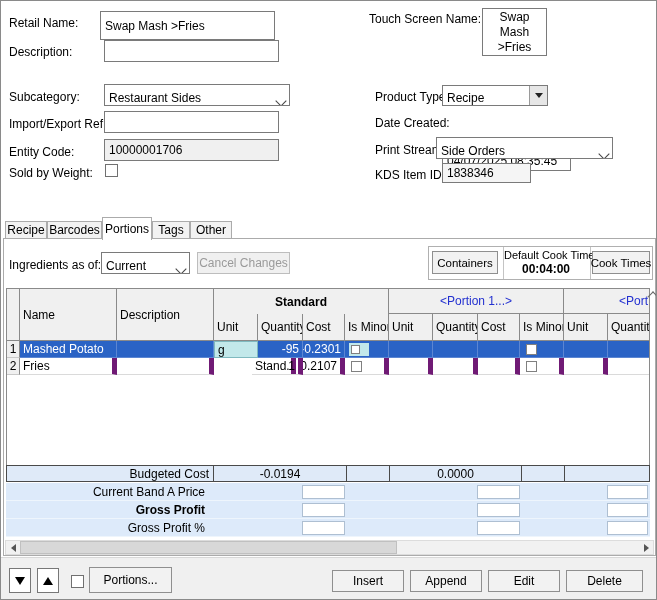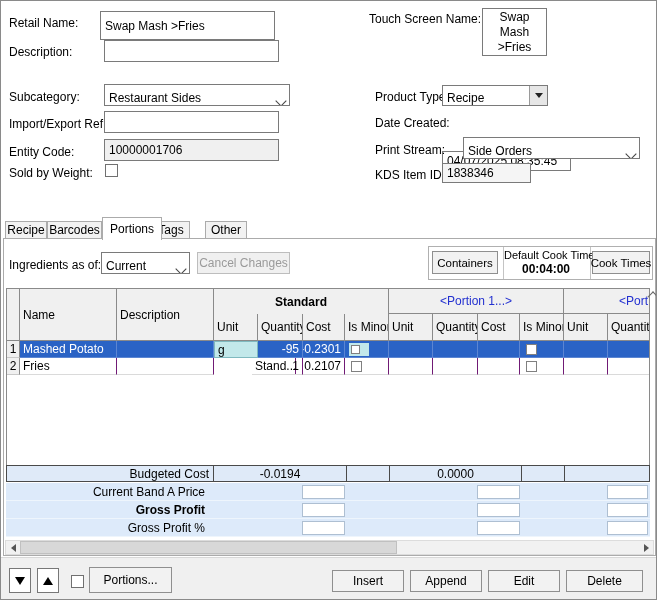--- a/index.html
+++ b/index.html
@@ -26,21 +26,21 @@
   #panel{position:absolute;left:2px;top:237px;width:653px;height:318px;background:#fff;border:1px solid #ababab;box-sizing:border-box;}
   .hwrap{position:absolute;left:5px;top:287px;width:644px;height:53px;border:1px solid #8a8a8a;box-sizing:border-box;background:#f0f0f0;overflow:hidden;}
   .hcell{position:absolute;background:#f0f0f0;border-right:1px solid #8a8a8a;box-sizing:border-box;display:flex;align-items:center;padding:0 3px;font-size:12px;overflow:hidden;white-space:nowrap;}
   .hgroup{border-bottom:1px solid #8a8a8a;justify-content:center;}
   .portion-hdr{color:#2230d0;}
   #gridbody{position:absolute;left:5px;top:340px;width:644px;height:124px;background:#fff;border-left:1px solid #8a8a8a;border-right:1px solid #8a8a8a;box-sizing:border-box;overflow:hidden;}
   .grow{position:absolute;left:0;width:644px;height:17px;}
   .gcell{position:absolute;top:0;height:17px;box-sizing:border-box;display:flex;align-items:center;padding:0 3px;font-size:12px;overflow:hidden;white-space:nowrap;}
   .rnum{background:#f0f0f0;border-right:1px solid #8a8a8a;border-bottom:1px solid #c9c9c9;justify-content:center;padding:0;}
   .sel{color:#fff;border-right:1px solid #5c86d2;border-bottom:1px solid #5c86d2;}
-  .plain{border-right:1px solid #701a75;border-bottom:1px solid #dadada;}
+  .plain{border-right:5px solid #701a75;border-bottom:1px solid #dadada;}
   .num{justify-content:flex-end;}
   #budgetrow{position:absolute;left:5px;top:464px;width:644px;height:17px;background:#dfeaf8;border:1px solid #4a4a4a;box-sizing:border-box;overflow:hidden;}
   .bcell{position:absolute;top:0;height:15px;box-sizing:border-box;display:flex;align-items:center;font-size:12px;border-right:1px solid #4a4a4a;}
   #bandarea{position:absolute;left:5px;top:482px;width:644px;height:54px;background:#ddeafa;overflow:hidden;}
   .bandrow{position:absolute;left:0;width:644px;height:18px;border-bottom:1px solid #eef5fc;box-sizing:border-box;}
   .bandlbl{position:absolute;left:0;top:0;width:203px;height:18px;display:flex;align-items:center;justify-content:flex-end;padding-right:4px;font-size:12px;box-sizing:border-box;}
   .whitecell{position:absolute;top:2px;height:14px;background:#fff;border:1px solid #aebfd2;box-sizing:border-box;}
   #hscroll{position:absolute;left:4px;top:539px;width:649px;height:15px;background:#f1f1f1;border:1px solid #dcdcdc;box-sizing:border-box;}
   .sbtn{position:absolute;top:0;width:14px;height:13px;display:flex;align-items:center;justify-content:center;background:#f1f1f1;}
   #footer{position:absolute;left:0;top:556px;width:657px;height:44px;background:#f0f0f0;border-top:1px solid #d8d8d8;box-sizing:border-box;}
@@ -93,46 +93,46 @@
   <div class="inp" style="left:441px;top:110px;width:129px;height:20px;margin-top:40px;">
       <span>04/07/2025 08:35:45</span>
     </div>
 
   <div class="lbl" style="left:8px;top:144px;">Entity Code:</div>
   <div class="inp" style="left:103px;top:138px;width:175px;height:22px;background:#f0f0f0;">
       <span>10000001706</span>
     </div>
 
   <div class="lbl" style="left:374px;top:142px;">Print Stream:</div>
-  <div class="inp combo" style="left:462px;top:136px;width:177px;height:22px;">
+  <div class="inp combo" style="left:435px;top:136px;width:177px;height:22px;">
     <span>Side Orders</span>
     <span class="chev"></span>
   </div>
 
   <div class="lbl" style="left:8px;top:165px;">Sold by Weight:</div>
   <div class="cb" style="left:104px;top:163px;"></div>
 
   <div class="lbl" style="left:374px;top:167px;">KDS Item ID:</div>
   <div class="inp" style="left:441px;top:162px;width:89px;height:20px;background:#f5f5f5;">
       <span>1838346</span>
     </div>
 
   <div class="tab" style="left:4px;width:42px;">
       <span>Recipe</span>
     </div>
   <div class="tab" style="left:46px;width:55px;">
       <span>Barcodes</span>
     </div>
-  <div class="tab active" style="left:101px;width:60px;">
+  <div class="tab active" style="left:101px;width:50px;">
       <span>Portions</span>
     </div>
   <div class="tab" style="left:151px;width:38px;">
       <span>Tags</span>
     </div>
-  <div class="tab" style="left:204px;width:42px;">
+  <div class="tab" style="left:189px;width:42px;">
       <span>Other</span>
     </div>
 
   <div id="panel"></div>
 
   <div class="lbl" style="left:8px;top:257px;">Ingredients as of:</div>
   <div class="inp combo" style="left:100px;top:251px;width:89px;height:22px;">
     <span>Current</span>
     <span class="chev"></span>
   </div>

